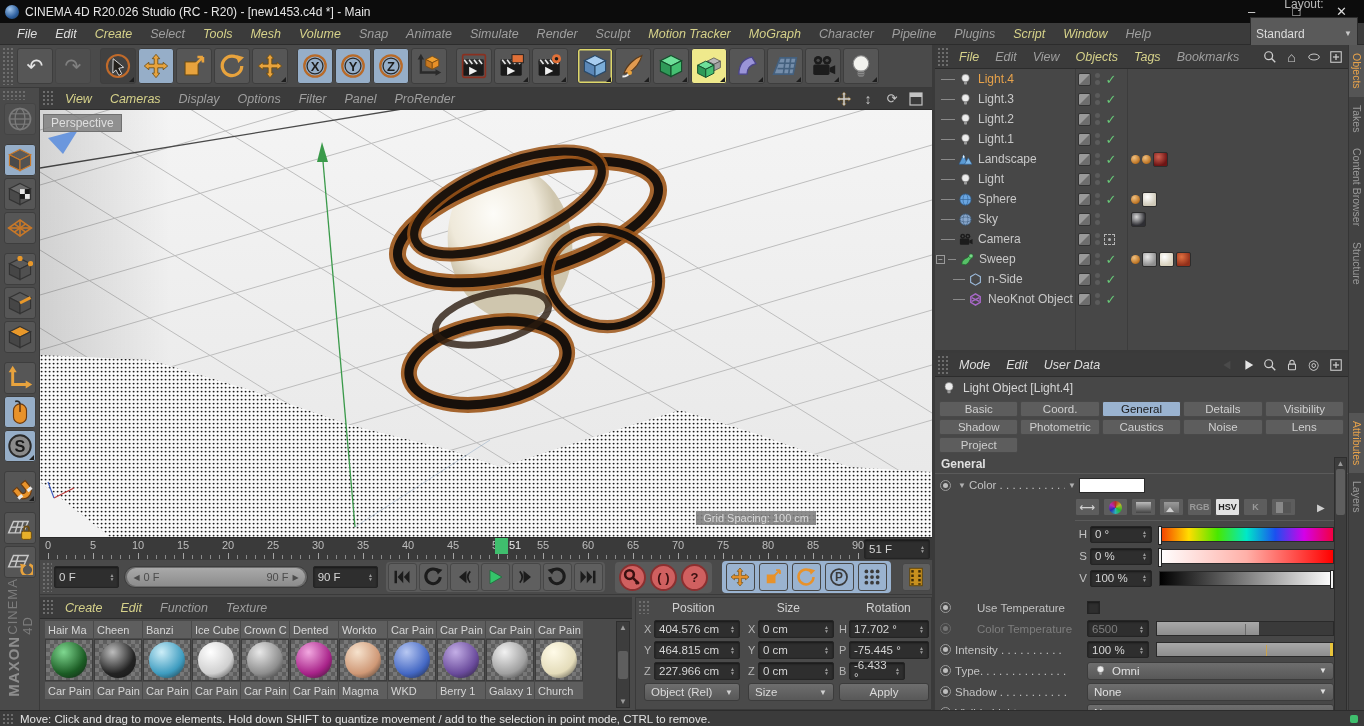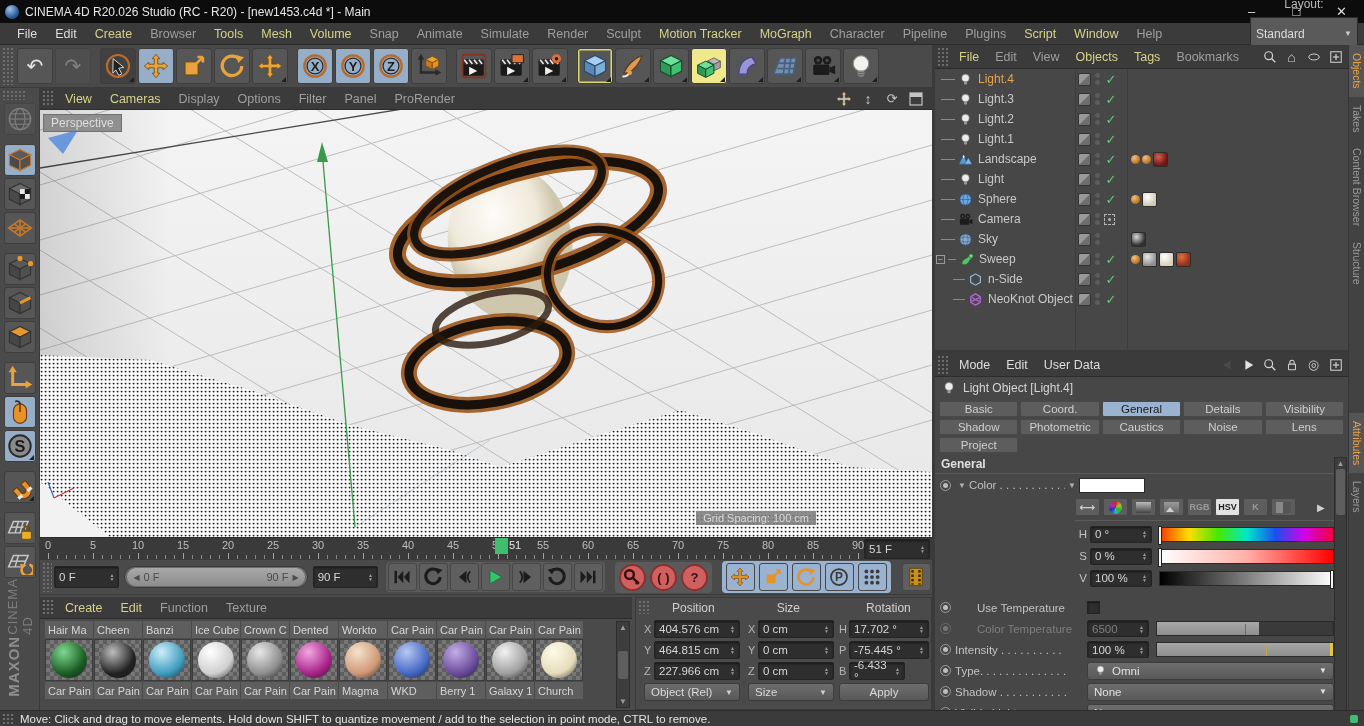--- a/index.html
+++ b/index.html
@@ -11,21 +11,21 @@
     display:flex; align-items:center; color:#e6e6e6; }
   #c4d-logo { width:14px; height:14px; border-radius:50%; margin:0 6px 0 5px;
     background:radial-gradient(circle at 35% 30%, #9fc4ea, #2d5f9e 60%, #16324f); }
   #win-btns { margin-left:auto; display:flex; height:100%; }
   .win-btn { width:45px; height:100%; display:flex; align-items:center; justify-content:center;
     color:#dcdcdc; font-size:13px; }
 
   
   #menubar { position:absolute; left:0; top:23px; width:1364px; height:22px; background:#3b3b3b;
     border-bottom:1px solid #2c2c2c; display:flex; align-items:center; padding-left:8px; }
-  .menu-item { padding:0 9px; font-size:12.5px; }
+  .menu-item { padding:0 9px; font-size:12.5px;font-style:italic; }
   .tone-y { color:#d6d28a; } .tone-b { color:#dedede; } .tone-d { color:#9f9f9f; }
   #layout-area { margin-left:auto; display:flex; align-items:center; gap:6px; padding-right:6px;flex-direction:column; }
   #layout-label { color:#b8b8b8; }
   #layout-select { width:108px; height:17px; background:#5a5a5a; border:1px solid #2d2d2d;
     color:#dcdcdc; display:flex; align-items:center; padding:16px 5px; font-size:12px; }
   #layout-select .dd { margin-left:auto; color:#c9c9c9; font-size:8px; }
 
   
   #toolbar { position:absolute; left:0; top:45px; width:932px; height:43px; background:#4a4a4a;
     display:flex; align-items:center; border-bottom:1px solid #3a3a3a; }
@@ -234,21 +234,21 @@
     <div class="win-btn">□</div>
     <div class="win-btn">✕</div>
   </div>
 </div>
 
 <div id="menubar">
   <span id="main-menu" style="display:flex;">
       <span class="menu-item tone-b">File</span>
       <span class="menu-item tone-b">Edit</span>
       <span class="menu-item tone-y">Create</span>
-      <span class="menu-item tone-d">Browser</span>
+      <span class="menu-item tone-d">Select</span>
       <span class="menu-item tone-y">Tools</span>
       <span class="menu-item tone-y">Mesh</span>
       <span class="menu-item tone-y">Volume</span>
       <span class="menu-item tone-d">Snap</span>
       <span class="menu-item tone-d">Animate</span>
       <span class="menu-item tone-d">Simulate</span>
       <span class="menu-item tone-d">Render</span>
       <span class="menu-item tone-d">Sculpt</span>
       <span class="menu-item tone-y">Motion Tracker</span>
       <span class="menu-item tone-y">MoGraph</span>
@@ -1306,59 +1306,59 @@
             <span class="chk">✓</span>
           </span>
           <span class="om-tags">
             <span class="phong"></span>
             <span class="mat-tag" style="background: radial-gradient(circle at 35% 30%, rgb(255, 255, 255), rgb(207, 201, 184) 70%);"></span>
           </span>
         </div><div class="om-row">
           <span class="twig"></span>
           <span class="om-icon">
             <svg viewBox="0 0 16 16">
+              <circle cx="8" cy="8" r="6" fill="#8aa8cc" stroke="#3a5a7a" stroke-width=".7"></circle>
+              <ellipse cx="8" cy="8" rx="2.6" ry="6" fill="none" stroke="#3a5a7a" stroke-width=".6"></ellipse>
+              <ellipse cx="8" cy="8" rx="6" ry="2.6" fill="none" stroke="#3a5a7a" stroke-width=".6"></ellipse>
+            </svg>
+          </span>
+          <span class="nm">Sky</span>
+          <span class="om-cols">
+            <span class="layer-chip"></span>
+            <span class="vis-dots">
+              <i></i>
+              <i></i>
+            </span>
+            <span style="width:14px;"></span>
+          </span>
+          <span class="om-tags">
+            <span class="mat-tag" style="background: radial-gradient(circle at 35% 30%, rgb(216, 216, 216), rgb(46, 46, 51) 70%);"></span>
+          </span>
+        </div><div class="om-row">
+          <span class="twig"></span>
+          <span class="om-icon">
+            <svg viewBox="0 0 16 16">
               <circle cx="5" cy="4.5" r="2.6" fill="#1c1c1c"></circle>
               <circle cx="10.5" cy="4.5" r="2.6" fill="#1c1c1c"></circle>
               <circle cx="5" cy="4.5" r="1" fill="#4a4a4a"></circle>
               <circle cx="10.5" cy="4.5" r="1" fill="#4a4a4a"></circle>
               <rect x="2" y="7" width="10" height="6.5" rx="1" fill="#1c1c1c"></rect>
               <polygon points="12,9 15.5,7.5 15.5,13 12,11.5" fill="#1c1c1c"></polygon>
             </svg>
           </span>
           <span class="nm">Camera</span>
           <span class="om-cols">
             <span class="layer-chip"></span>
             <span class="vis-dots">
               <i></i>
               <i></i>
             </span>
             <span class="tgt">
               <i></i>
             </span>
-          </span>
-        </div><div class="om-row">
-          <span class="twig"></span>
-          <span class="om-icon">
-            <svg viewBox="0 0 16 16">
-              <circle cx="8" cy="8" r="6" fill="#8aa8cc" stroke="#3a5a7a" stroke-width=".7"></circle>
-              <ellipse cx="8" cy="8" rx="2.6" ry="6" fill="none" stroke="#3a5a7a" stroke-width=".6"></ellipse>
-              <ellipse cx="8" cy="8" rx="6" ry="2.6" fill="none" stroke="#3a5a7a" stroke-width=".6"></ellipse>
-            </svg>
-          </span>
-          <span class="nm">Sky</span>
-          <span class="om-cols">
-            <span class="layer-chip"></span>
-            <span class="vis-dots">
-              <i></i>
-              <i></i>
-            </span>
-            <span style="width:14px;"></span>
-          </span>
-          <span class="om-tags">
-            <span class="mat-tag" style="background: radial-gradient(circle at 35% 30%, rgb(216, 216, 216), rgb(46, 46, 51) 70%);"></span>
           </span>
         </div><div class="om-row">
           <span class="exp">−</span>
           <span class="twig" style="margin:0 2px 0 1px;width:8px;"></span>
           <span class="om-icon">
             <svg viewBox="0 0 16 16">
               <path d="M3 13C3 9 6 7 9 6l3-3 2.5 2.5-3 3C10.5 11 9 13 7 13.5z" fill="#58c068" stroke="#1a6a2a" stroke-width=".7"></path>
               <circle cx="12.8" cy="4.2" r="2.2" fill="#7ad88a" stroke="#1a6a2a" stroke-width=".6"></circle>
             </svg>
           </span>

